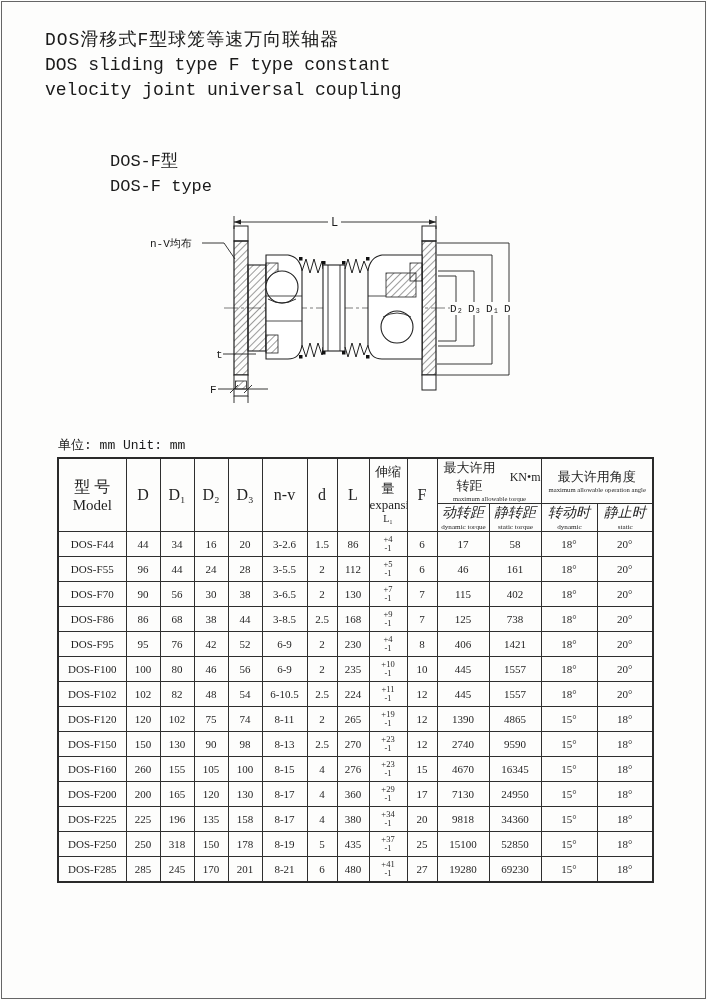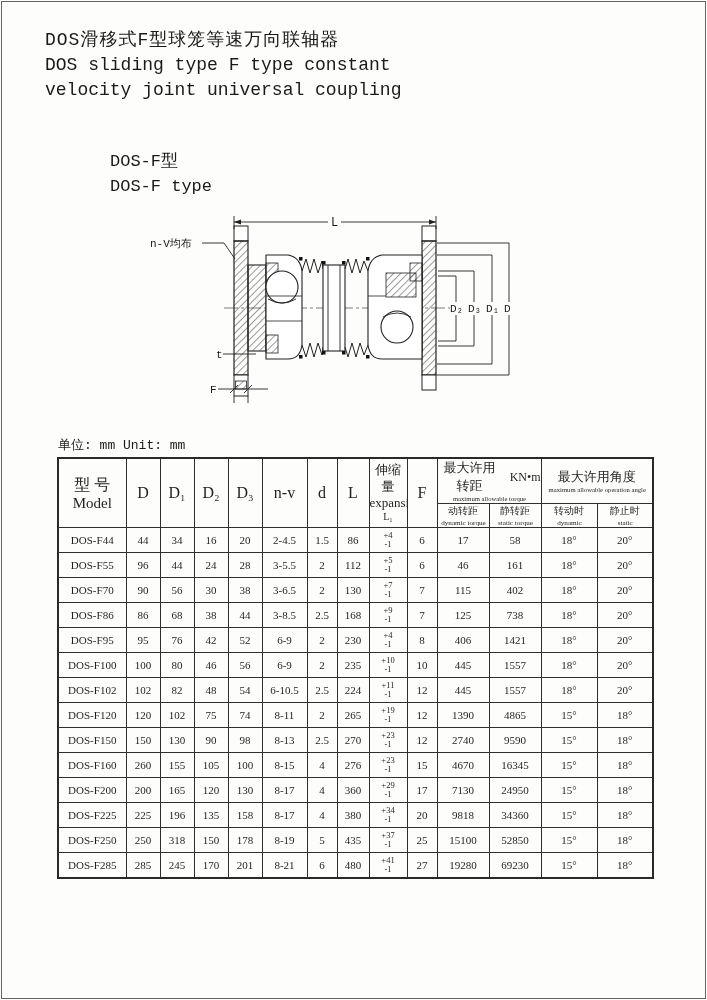--- a/index.html
+++ b/index.html
@@ -30,21 +30,21 @@
     font-size:11px;text-align:center;color:#1f1f1f;
     border:2px solid #2a2a2a;
   }
   table.spec th,table.spec td{border:1px solid #2f2f2f;padding:0;overflow:hidden;}
   table.spec thead th{font-weight:normal;}
   table.spec tbody td{height:24px;font-size:11px;}
   .h-main{font-size:16px;line-height:1.25;}
   .h-sub1{font-size:15px;}
   .grp-zh{font-size:13px;letter-spacing:0px;}
   .grp-en{font-size:7px;transform:scale(0.95);white-space:nowrap;}
-  .sub-zh{font-size:10px;}
+  .sub-zh{font-size:14px;font-style:italic;}
   .sub-en{font-size:7.5px;white-space:nowrap;transform:scale(0.95);}
   .exp-cell div{font-size:13px;line-height:1.25;}
   .exp-cell .exp-sym{font-size:10px;}
   td.tol{line-height:1;}
   td.tol div{font-size:8.5px;line-height:9px;text-align:center;}
   .kn{font-size:12px;margin-left:4px;}
   .torq-line{display:flex;justify-content:center;align-items:center;gap:4px;}
 </style>
 </head>
 <body>
@@ -247,21 +247,21 @@
         </th>
       </tr>
     </thead>
     <tbody>
         <tr>
           <td>DOS-F44</td>
           <td>44</td>
           <td>34</td>
           <td>16</td>
           <td>20</td>
-          <td>2-4.5</td>
+          <td>3-2.6</td>
           <td>1.5</td>
           <td>86</td>
           <td class="tol">
             <div>+4</div>
             <div>-1</div>
           </td>
           <td>6</td>
           <td>17</td>
           <td>58</td>
           <td>18°</td>

